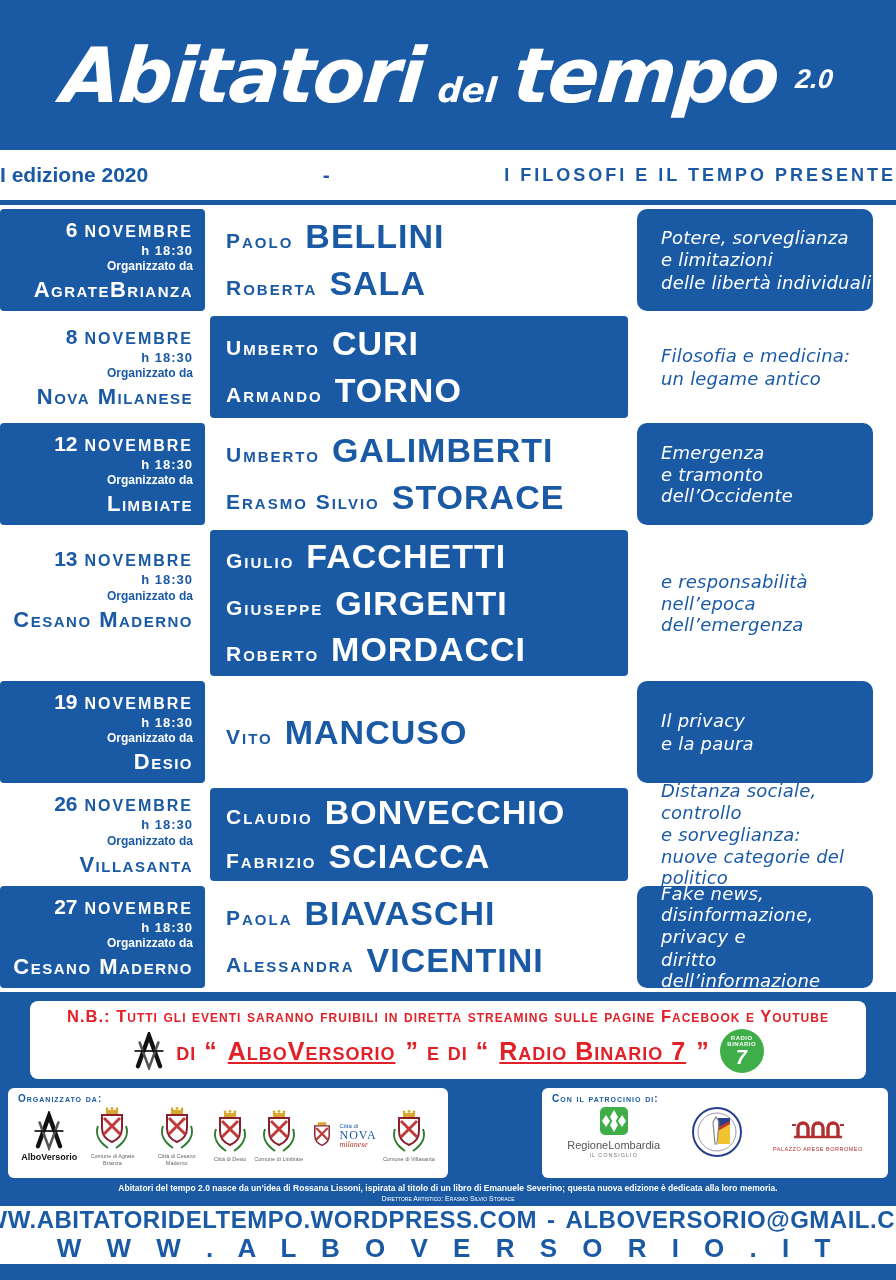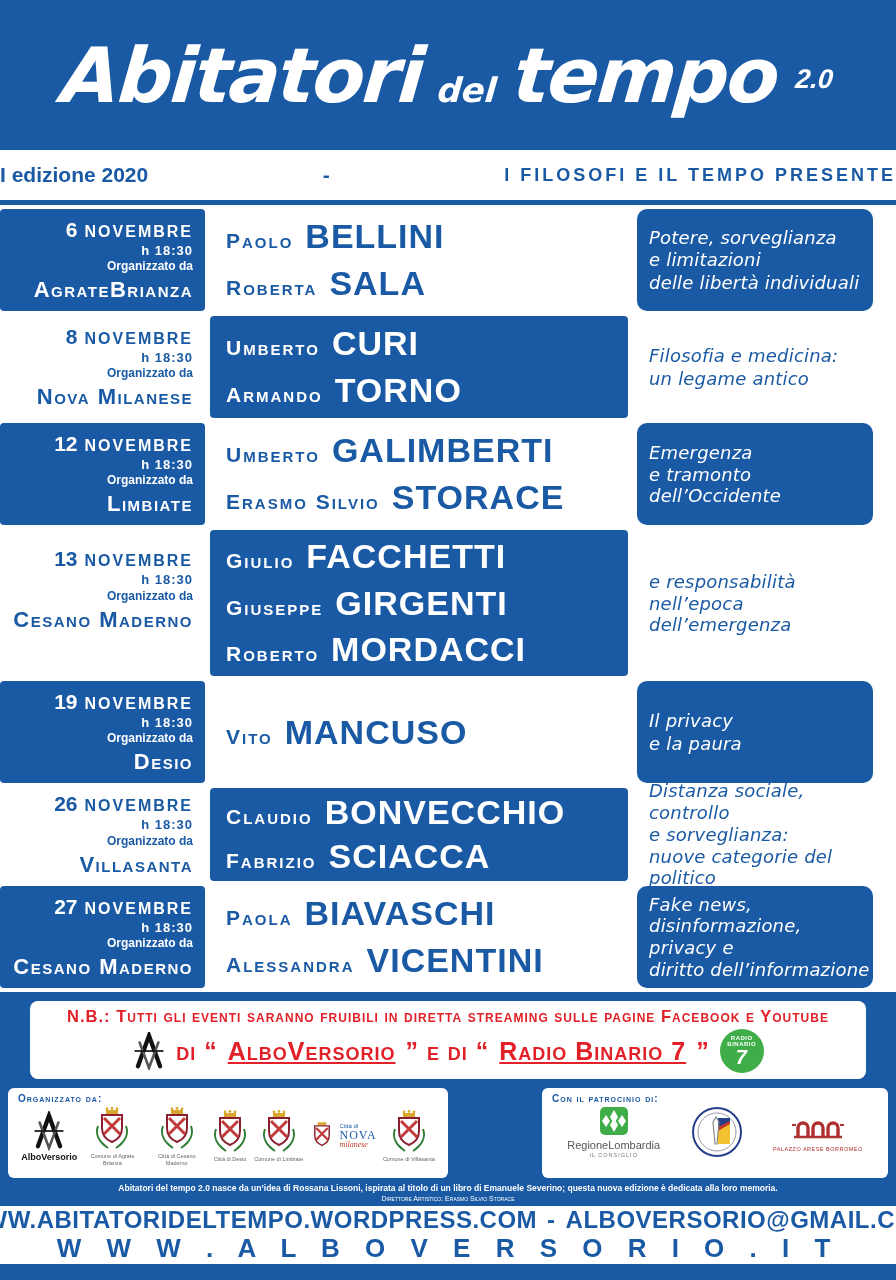--- a/index.html
+++ b/index.html
@@ -28,21 +28,21 @@
 
   
   .events{background:#fff;padding:4px 0;display:flex;flex-direction:column;gap:5px;}
   .event-row{display:flex;height:102px;}
   .event-row:nth-child(4){height:146px;}
   .event-row:nth-child(6){height:93px;}
   .cell{box-sizing:border-box;border-radius:4px;}
   .date-cell{width:205px;display:flex;flex-direction:column;align-items:flex-end;justify-content:center;padding-right:12px;line-height:1.25;}
   .event-row:nth-child(4) .date-cell{justify-content:flex-start;padding-top:16px;}
   .speakers-cell{width:418px;margin-left:5px;display:flex;flex-direction:column;justify-content:space-evenly;padding-left:16px;}
-  .topic-cell{width:236px;margin-left:9px;border-radius:10px;display:flex;flex-direction:column;justify-content:center;padding-left:12px;gap:1px;}
+  .topic-cell{width:236px;margin-left:9px;border-radius:10px;display:flex;flex-direction:column;justify-content:center;padding-left:24px;gap:1px;}
   
   .r-odd .date-cell{background:#1a5aa5;color:#fff;}
   .r-odd .speakers-cell{background:#fff;color:#1a5aa5;}
   .r-odd .topic-cell{background:#1a5aa5;color:#fff;}
   .r-even .date-cell{background:#fff;color:#1a5aa5;}
   .r-even .speakers-cell{background:#1a5aa5;color:#fff;}
   .r-even .topic-cell{background:#fff;color:#1a5aa5;}
 
   .date-line{display:flex;align-items:baseline;gap:7px;font-weight:bold;}
   .date-line .day{font-size:21px;}

